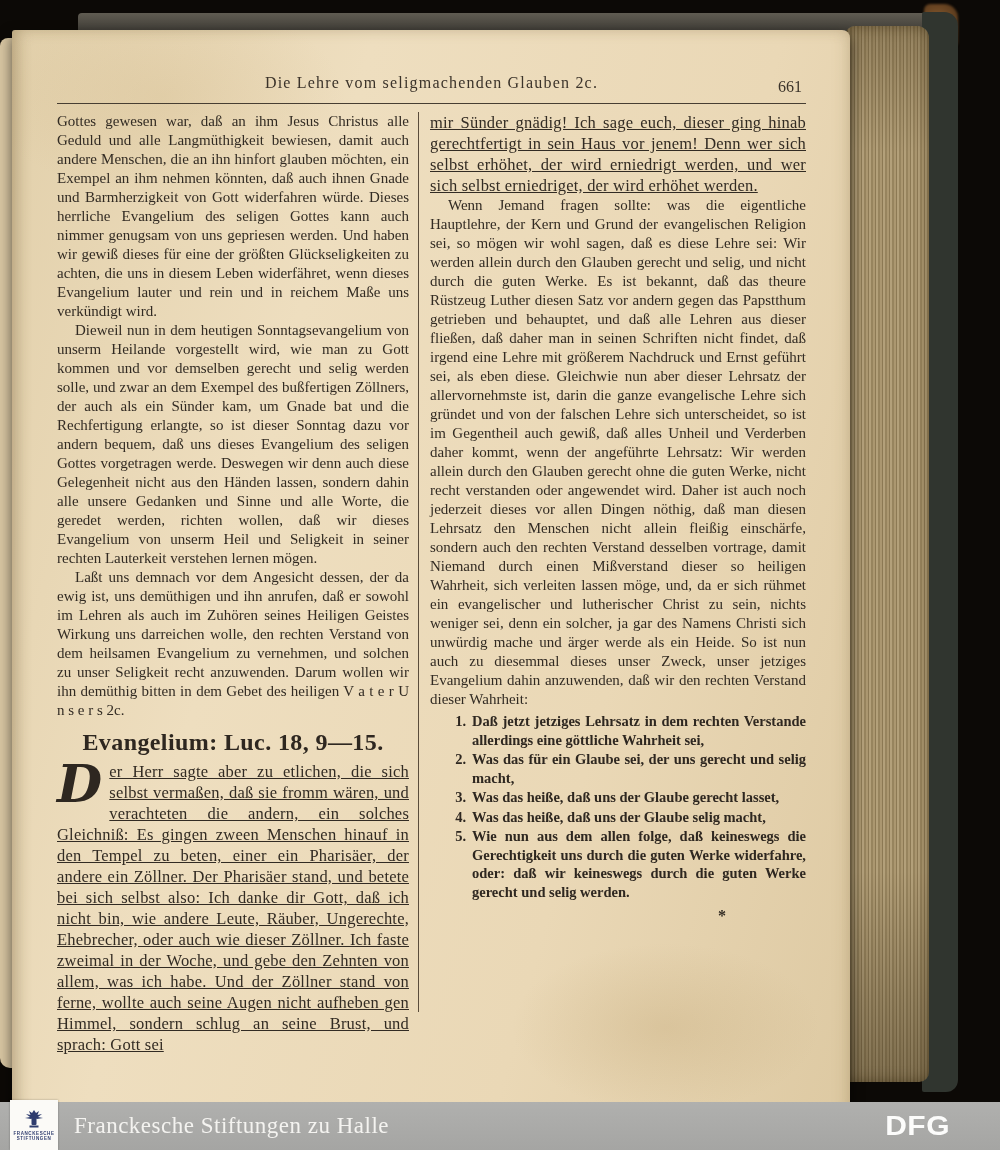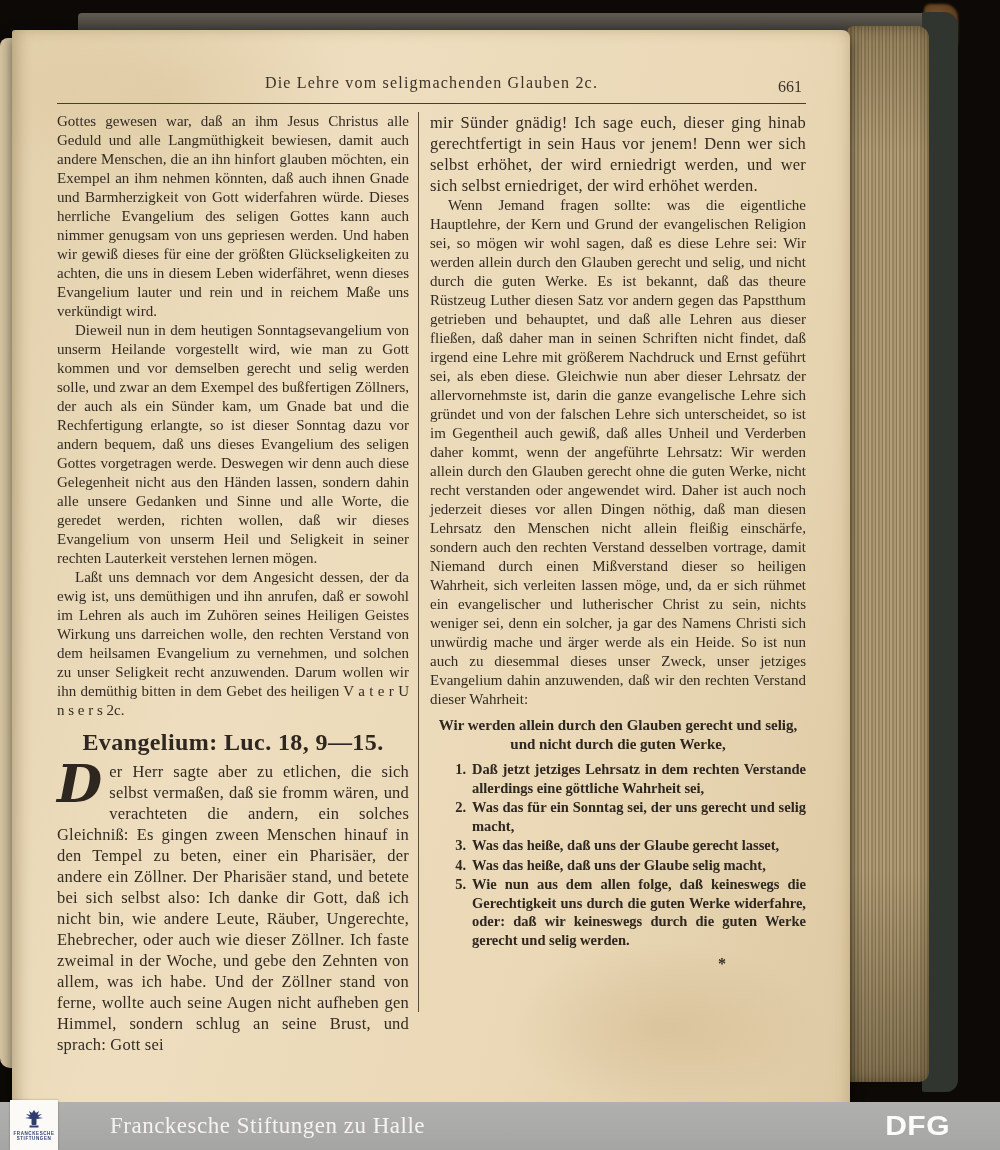--- a/index.html
+++ b/index.html
@@ -70,21 +70,21 @@
   .columns{display:flex;margin-top:8px;position:relative;}
   .col{text-align:justify;}
   .col.left{width:352px;}
   .col.right{flex:1;margin-left:21px;}
   .col-divider{
     position:absolute;left:361px;top:0;height:900px;width:0;
     border-left:1.2px solid #5a4c3b;
   }
   p{margin:0;text-indent:18px;font-size:15px;line-height:19px;color:#322b23;}
   p.noindent{text-indent:0;}
-  .gospel{font-size:16.5px;line-height:21px;letter-spacing:.2px;}
+  .gospel{font-size:16.5px;line-height:21px;letter-spacing:.2px;text-decoration:underline;}
   .dropcap{
     float:left;
     font-family:"DejaVu Serif", serif;font-style:italic;font-weight:bold;
     font-size:52px;line-height:42px;padding:2px 7px 0 0;color:#2e2720;
   }
   .gospel-heading{
     text-align:center;font-weight:bold;font-size:24px;
     margin:9px 0 5px;letter-spacing:.4px;color:#2e2720;
   }
   .thesis{
@@ -109,21 +109,21 @@
     display:flex;flex-direction:column;align-items:center;justify-content:center;
     box-shadow:0 0 2px rgba(0,0,0,.3);
   }
   .logo-box svg{display:block;margin-bottom:2px;}
   .logo-line{
     font-family:"Liberation Sans", sans-serif;
     font-size:4.5px;line-height:5.5px;letter-spacing:.6px;
     color:#2e3c6e;font-weight:bold;text-align:center;
   }
   .institution{
-    margin-left:110px;
+    margin-left:74px;
     font-family:"Liberation Serif", serif;
     font-size:23px;color:#f4f3f0;letter-spacing:.5px;
   }
   .dfg{
     margin-left:auto;margin-right:50px;
     font-family:"Liberation Sans", sans-serif;
     font-weight:800;font-size:30px;letter-spacing:.5px;color:#fcfcfb;
     transform:scaleY(.92);
   }
 </style>
@@ -155,32 +155,28 @@
           <p>Laßt uns demnach vor dem Angesicht dessen, der da ewig ist, uns demüthigen und ihn anrufen, daß er sowohl im Lehren als auch im Zuhören seines Heiligen Geistes Wirkung uns darreichen wolle, den rechten Verstand von dem heilsamen Evangelium zu vernehmen, und solchen zu unser Seligkeit recht anzuwenden. Darum wollen wir ihn demüthig bitten in dem Gebet des heiligen V a t e r  U n s e r s 2c.</p>
           <div class="gospel-heading">Evangelium: Luc. 18, 9—15.</div>
           <p class="gospel noindent">
             <span class="dropcap">D</span><span>er Herr sagte aber zu etlichen, die sich selbst vermaßen, daß sie fromm wären, und verachteten die andern, ein solches Gleichniß: Es gingen zween Menschen hinauf in den Tempel zu beten, einer ein Pharisäer, der andere ein Zöllner. Der Pharisäer stand, und betete bei sich selbst also: Ich danke dir Gott, daß ich nicht bin, wie andere Leute, Räuber, Ungerechte, Ehebrecher, oder auch wie dieser Zöllner. Ich faste zweimal in der Woche, und gebe den Zehnten von allem, was ich habe. Und der Zöllner stand von ferne, wollte auch seine Augen nicht aufheben gen Himmel, sondern schlug an seine Brust, und sprach: Gott sei</span>
           </p>
         </div>
 
         <div class="col right">
           <p class="gospel noindent">mir Sünder gnädig! Ich sage euch, dieser ging hinab gerechtfertigt in sein Haus vor jenem! Denn wer sich selbst erhöhet, der wird erniedrigt werden, und wer sich selbst erniedriget, der wird erhöhet werden.</p>
           <p>Wenn Jemand fragen sollte: was die eigentliche Hauptlehre, der Kern und Grund der evangelischen Religion sei, so mögen wir wohl sagen, daß es diese Lehre sei: Wir werden allein durch den Glauben gerecht und selig, und nicht durch die guten Werke. Es ist bekannt, daß das theure Rüstzeug Luther diesen Satz vor andern gegen das Papstthum getrieben und behauptet, und daß alle Lehren aus dieser fließen, daß daher man in seinen Schriften nicht findet, daß irgend eine Lehre mit größerem Nachdruck und Ernst geführt sei, als eben diese. Gleichwie nun aber dieser Lehrsatz der allervornehmste ist, darin die ganze evangelische Lehre sich gründet und von der falschen Lehre sich unterscheidet, so ist im Gegentheil auch gewiß, daß alles Unheil und Verderben daher kommt, wenn der angeführte Lehrsatz: Wir werden allein durch den Glauben gerecht ohne die guten Werke, nicht recht verstanden oder angewendet wird. Daher ist auch noch jederzeit dieses vor allen Dingen nöthig, daß man diesen Lehrsatz den Menschen nicht allein fleißig einschärfe, sondern auch den rechten Verstand desselben vortrage, damit Niemand durch einen Mißverstand dieser so heiligen Wahrheit, sich verleiten lassen möge, und, da er sich rühmet ein evangelischer und lutherischer Christ zu sein, nichts weniger sei, denn ein solcher, ja gar des Namens Christi sich unwürdig mache und ärger werde als ein Heide. So ist nun auch zu diesemmal dieses unser Zweck, unser jetziges Evangelium dahin anzuwenden, daß wir den rechten Verstand dieser Wahrheit:</p>
-          <div class="thesis">
-            <div>Wir werden allein durch den Glauben gerecht und selig,</div>
-            <div>und nicht durch die guten Werke,</div>
-          </div>
           <div class="outline-list">
             <div class="outline-item">
               <span class="num">1.</span>
               <span class="txt">Daß jetzt jetziges Lehrsatz in dem rechten Verstande allerdings eine göttliche Wahrheit sei,</span>
             </div>
             <div class="outline-item">
               <span class="num">2.</span>
-              <span class="txt">Was das für ein Sonntag sei, der uns gerecht und selig macht,</span>
+              <span class="txt">Was das für ein Glaube sei, der uns gerecht und selig macht,</span>
             </div>
             <div class="outline-item">
               <span class="num">3.</span>
               <span class="txt">Was das heiße, daß uns der Glaube gerecht lasset,</span>
             </div>
             <div class="outline-item">
               <span class="num">4.</span>
               <span class="txt">Was das heiße, daß uns der Glaube selig macht,</span>
             </div>
             <div class="outline-item">

